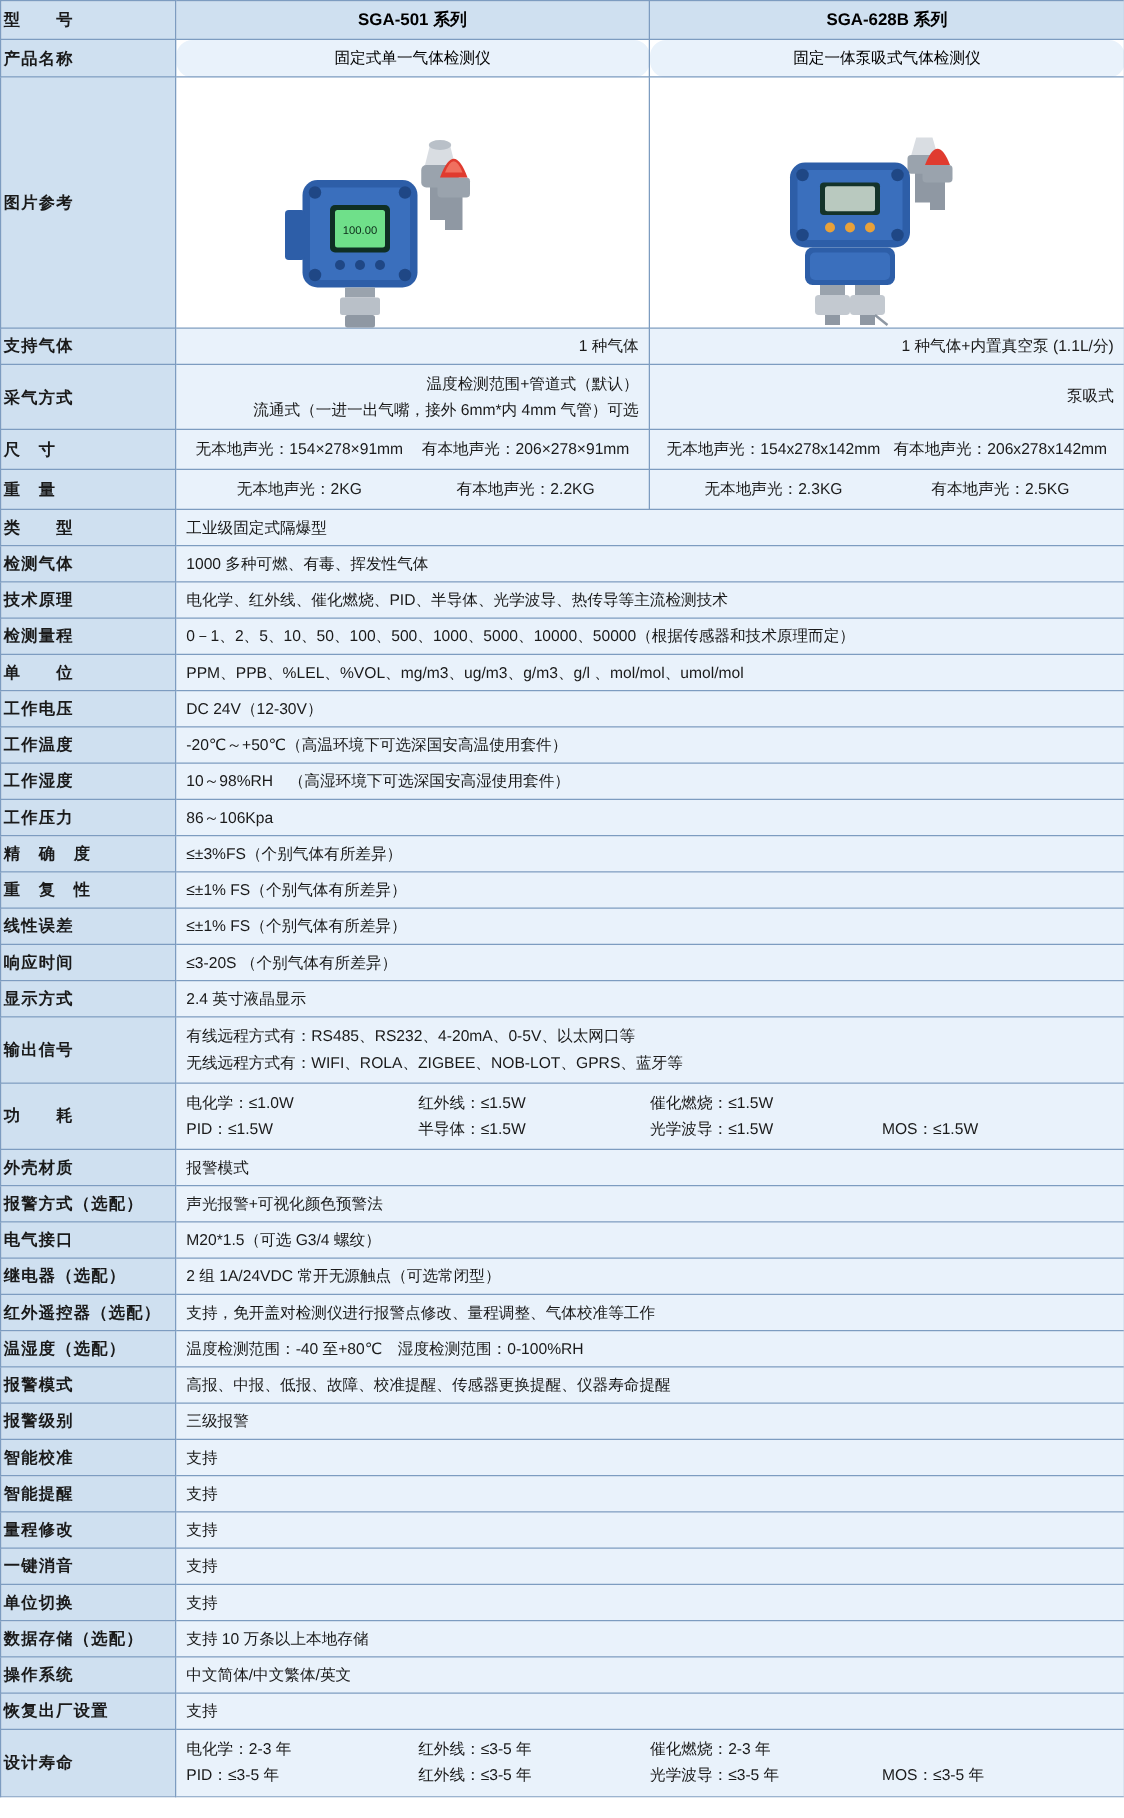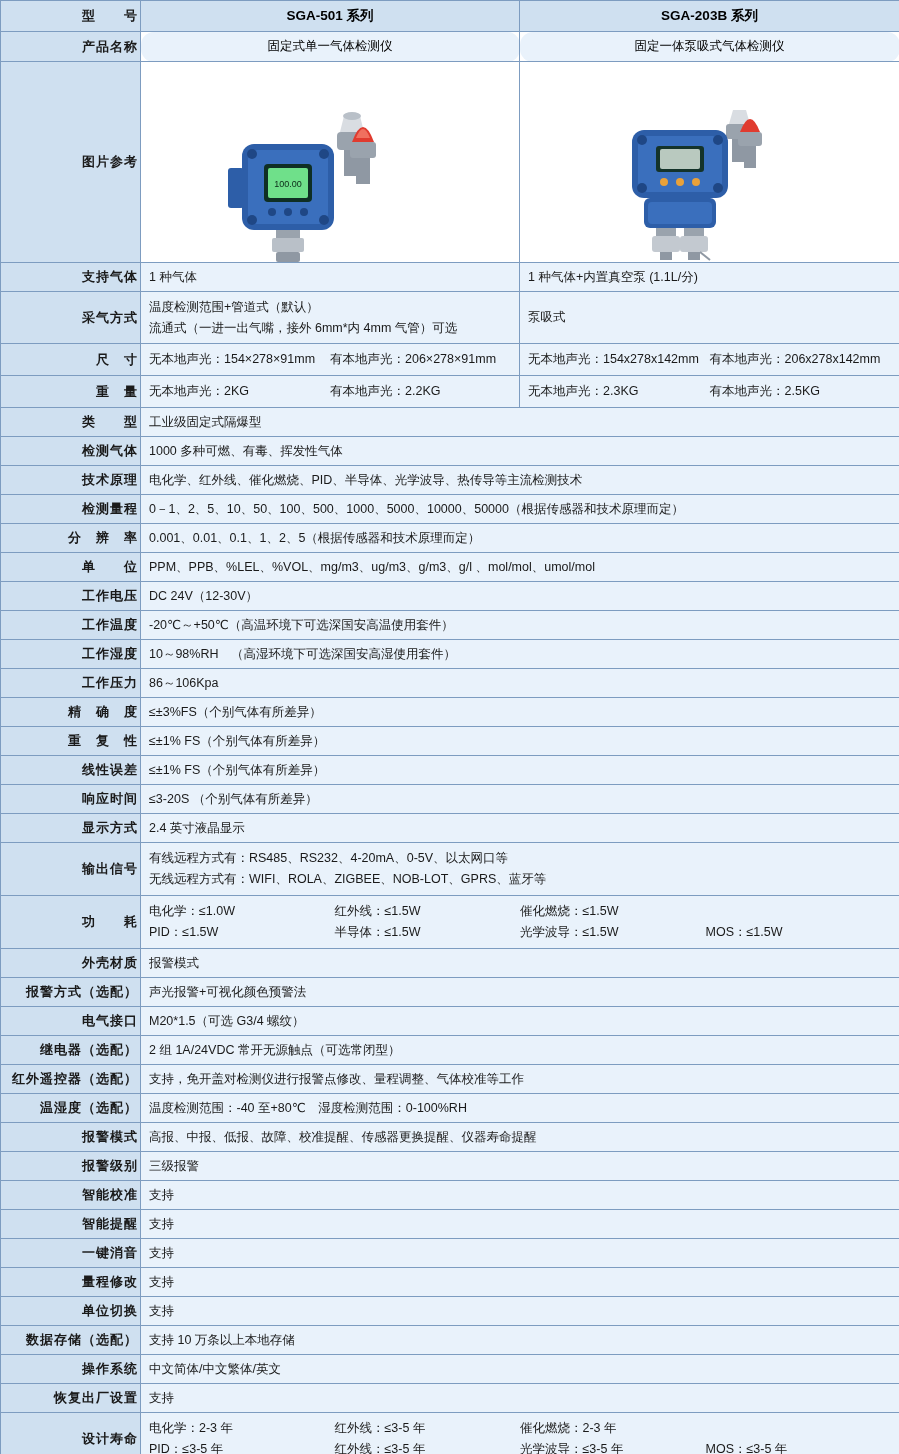--- a/index.html
+++ b/index.html
@@ -1,27 +1,27 @@
 <!DOCTYPE html>
 <html><head>
 <meta charset="utf-8">
 <style>
   html,body{margin:0;padding:0;background:#fff;}
   body{font-family:"Liberation Sans","DejaVu Sans",sans-serif;}
   .sheet{width:899px;}
   table.spec{border-collapse:collapse;width:899px;table-layout:fixed;}
   table.spec td{border:1px solid #7d9cc0;vertical-align:middle;}
-  .lbl{width:140px;background:#cfe0f0;text-align:right;font-weight:bold;font-size:13px;color:#1a1a1a;letter-spacing:1px;padding:5px 2px;}
+  .lbl{width:140px;background:#cfe0f0;text-align:left;font-weight:bold;font-size:13px;color:#1a1a1a;letter-spacing:1px;padding:5px 2px;}
   .val{background:#e9f2fb;font-size:12.5px;color:#1a1a1a;padding:5px 8px;}
-  .val.center{text-align:left;}
+  .val.center{text-align:right;}
   .hdr{background:#cfe0f0;text-align:center;font-weight:bold;font-size:13.5px;padding:6px 2px;}
   .prodname{background:#e9f2fb;text-align:center;font-size:12.5px;padding:6px 2px;border-radius:13px;}
   .imgcell{background:#ffffff;text-align:center;padding:0;height:200px;}
   .subsplit{display:flex;width:100%;}
-  .subsplit>div{flex:1;text-align:left;font-size:12.5px;padding:2px 0;}
+  .subsplit>div{flex:1;text-align:center;font-size:12.5px;padding:2px 0;}
   .two-line{line-height:1.65;}
   .gridrow{display:flex;flex-wrap:wrap;}
   .gridrow>div{min-width:25%;}
   .life-line{line-height:1.7;justify-content:center;}
 
   
   .dev-wrap{position:relative;width:100%;height:196px;}
   svg.dev{display:block;margin:0 auto;}
 </style>
 </head>
@@ -32,21 +32,21 @@
   <colgroup>
     <col style="width:140px">
     <col style="width:379px">
     <col style="width:380px">
   </colgroup>
 
   <tbody>
         <tr>
     <td class="lbl">型　　号</td>
     <td class="hdr">SGA-501 系列</td>
-    <td class="hdr">SGA-203B 系列</td>
+    <td class="hdr">SGA-628B 系列</td>
   </tr>
 
   <tr>
     <td class="lbl">产品名称</td>
     <td class="prodname">固定式单一气体检测仪</td>
     <td class="prodname">固定一体泵吸式气体检测仪</td>
   </tr>
 
   <tr>
     <td class="lbl">图片参考</td>
@@ -189,24 +189,20 @@
   </tr>
   <tr>
     <td class="lbl">技术原理</td>
     <td class="val" colspan="2">电化学、红外线、催化燃烧、PID、半导体、光学波导、热传导等主流检测技术</td>
   </tr>
   <tr>
     <td class="lbl">检测量程</td>
     <td class="val" colspan="2">0－1、2、5、10、50、100、500、1000、5000、10000、50000（根据传感器和技术原理而定）</td>
   </tr>
   <tr>
-    <td class="lbl">分　辨　率</td>
-    <td class="val" colspan="2">0.001、0.01、0.1、1、2、5（根据传感器和技术原理而定）</td>
-  </tr>
-  <tr>
     <td class="lbl">单　　位</td>
     <td class="val" colspan="2">PPM、PPB、%LEL、%VOL、mg/m3、ug/m3、g/m3、g/l 、mol/mol、umol/mol</td>
   </tr>
   <tr>
     <td class="lbl">工作电压</td>
     <td class="val" colspan="2">DC 24V（12-30V）</td>
   </tr>
   <tr>
     <td class="lbl">工作温度</td>
     <td class="val" colspan="2">-20℃～+50℃（高温环境下可选深国安高温使用套件）</td>
@@ -298,25 +294,25 @@
   </tr>
   <tr>
     <td class="lbl">智能校准</td>
     <td class="val" colspan="2">支持</td>
   </tr>
   <tr>
     <td class="lbl">智能提醒</td>
     <td class="val" colspan="2">支持</td>
   </tr>
   <tr>
+    <td class="lbl">量程修改</td>
+    <td class="val" colspan="2">支持</td>
+  </tr>
+  <tr>
     <td class="lbl">一键消音</td>
-    <td class="val" colspan="2">支持</td>
-  </tr>
-  <tr>
-    <td class="lbl">量程修改</td>
     <td class="val" colspan="2">支持</td>
   </tr>
   <tr>
     <td class="lbl">单位切换</td>
     <td class="val" colspan="2">支持</td>
   </tr>
   <tr>
     <td class="lbl">数据存储（选配）</td>
     <td class="val" colspan="2">支持 10 万条以上本地存储</td>
   </tr>

